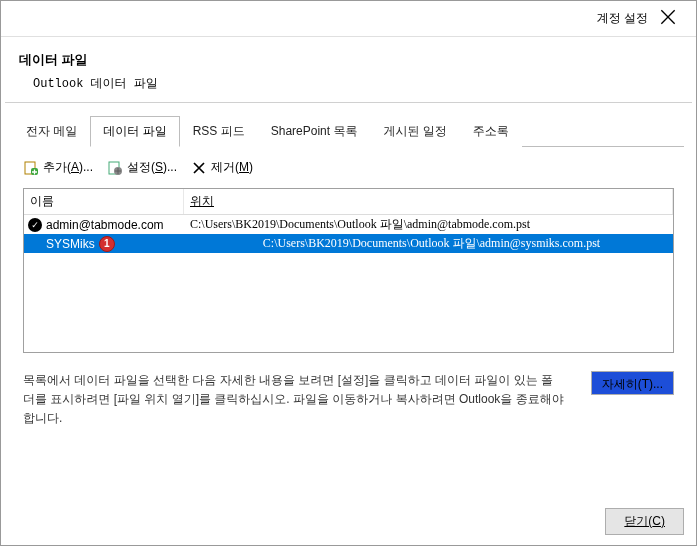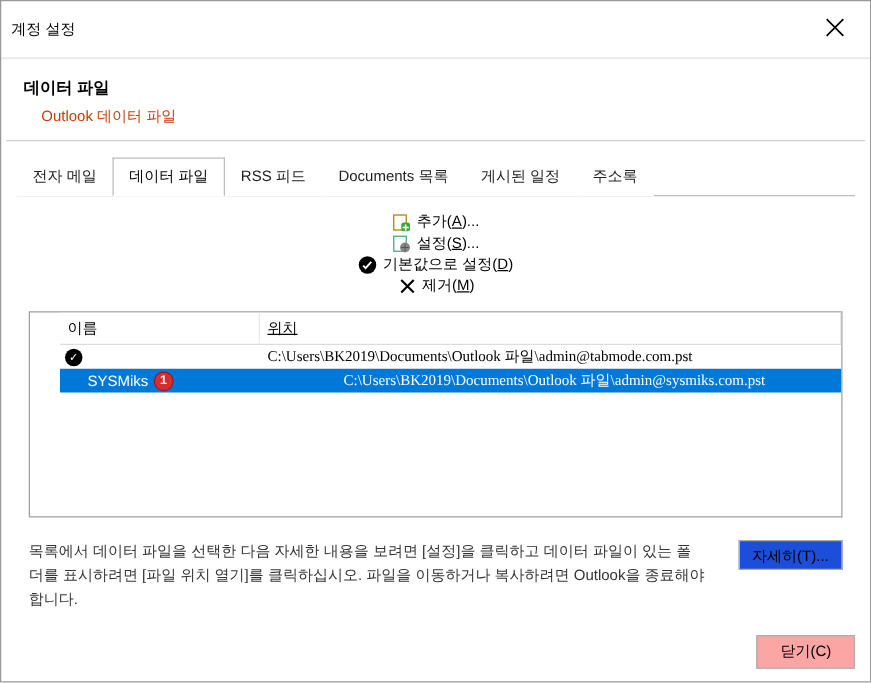--- a/index.html
+++ b/index.html
@@ -1,49 +1,49 @@
 <!DOCTYPE html>
 <html><head>
 <meta charset="utf-8">
 <style>
 * { box-sizing: border-box; margin: 0; padding: 0; font-family: "Malgun Gothic", "맑은 고딕", sans-serif; font-size: 12px; }
 body { background: #fff; width: 697px; height: 546px; border: 1px solid #999; position: relative; }
-.titlebar { display: flex; align-items: center; justify-content: space-between; height: 46px; padding: 0 8px; border-bottom: 1px solid #e0e0e0; }
+.titlebar { display: flex; align-items: center; justify-content: flex-end; height: 36px; padding: 0 8px; border-bottom: 1px solid #e0e0e0; }
 .titlebar .title { color: #000; }
 .titlebar .close { width: 40px; height: 24px; display: flex; align-items: center; justify-content: center; cursor: pointer; }
 .header-region { padding: 14px 18px 10px 18px; }
 .header-region .h1 { font-weight: bold; font-size: 13px; }
-.header-region .sub { margin: 6px 0 0 14px; color: #c2410c; }
+.header-region .sub { margin: 6px 0 0 14px; color: #000000; font-family: Liberation Mono, monospace; }
 .divider { border: none; border-top: 1px solid #d0d0d0; margin: 0 4px; }
 .content { padding: 8px; }
 .tabs { display: flex; border-bottom: 1px solid #bdbdbd; margin: 4px 4px 0 4px; }
 .tab { padding: 6px 12px; border: 1px solid transparent; cursor: pointer; position: relative; top: 1px; background: #fff; }
 .tab.active { border: 1px solid #bdbdbd; border-bottom: 1px solid #fff; }
 .tab:not(.active) { color: #222; }
-.toolbar { display: flex; align-items: center; padding: 12px 14px; flex-direction: column; }
+.toolbar { display: flex; align-items: center; gap: 14px; padding: 12px 14px; }
 .tb-btn { display: flex; align-items: center; gap: 4px; cursor: pointer; color: #000; }
 .tb-btn .u { text-decoration: underline; }
 .icon { width: 16px; height: 16px; display: inline-flex; align-items: center; justify-content: center; }
-.listbox { border: 1px solid #a0a0a0; margin: 0 14px; height: 165px; overflow: hidden; background: #fff; padding-left: 24px; }
+.listbox { border: 1px solid #a0a0a0; margin: 0 14px; height: 165px; overflow: hidden; background: #fff; }
 .list-header { display: flex; background: #fff; border-bottom: 1px solid #dcdcdc; }
 .list-header .col { padding: 4px 6px; border-right: 1px solid #e8e8e8; }
 .col-name { width: 160px; }
 .col-loc { flex: 1; text-decoration: underline; }
 .list-body { }
 .row { display: flex; align-items: center; height: 19px; }
 .row .cell-name { width: 160px; display: flex; align-items: center; padding-left: 4px; gap: 4px; }
 .row .cell-loc { flex: 1; padding-left: 6px; font-family: Liberation Serif, serif; }
 .row.selected { background: #0078d7; color: #fff; text-align: center; }
 .check-circle { width: 14px; height: 14px; border-radius: 50%; background: #000; color: #fff; display: flex; align-items: center; justify-content: center; font-size: 9px; }
 .red-badge { width: 16px; height: 16px; border-radius: 50%; background: #d32f2f; color: #fff; display: flex; align-items: center; justify-content: center; font-size: 10px; font-weight: bold; border: 1px solid #a01818; }
 .help-region { display: flex; padding: 18px 14px; gap: 26px; }
 .help-text { flex: 1; line-height: 1.6; color: #333; }
 .detail-btn { border: 1px solid #adadad; background: #1d4ed8; padding: 4px 10px; cursor: pointer; height: 24px; }
 .footer { position: absolute; bottom: 10px; right: 12px; }
-.close-btn { border: 1px solid #adadad; background: #fca5a5; padding: 4px 18px; cursor: pointer; }
+.close-btn { border: 1px solid #adadad; background: #e5e5e5; padding: 4px 18px; cursor: pointer; text-decoration: underline; }
 svg { width: 16px; height: 16px; }
 </style>
 </head>
 <body>
 
 <div class="titlebar">
   <span class="title">계정 설정</span>
   <div class="close">
     <span>
       <svg viewBox="0 0 12 12">
@@ -57,21 +57,21 @@
   <div class="h1">데이터 파일</div>
   <div class="sub">Outlook 데이터 파일</div>
 </div>
 <hr class="divider">
 
 <div class="content">
   <div class="tabs">
     <div class="tab"><span>전자 메일</span></div>
     <div class="tab active"><span>데이터 파일</span></div>
     <div class="tab"><span>RSS 피드</span></div>
-    <div class="tab"><span>Documents 목록</span></div>
+    <div class="tab"><span>SharePoint 목록</span></div>
     <div class="tab"><span>게시된 일정</span></div>
     <div class="tab"><span>주소록</span></div>
   </div>
 
   <div class="toolbar">
     <div class="tb-btn">
       <span class="icon">
           <svg viewBox="0 0 16 16">
             <rect x="2" y="2" width="10" height="12" fill="#fff" stroke="#b08000"></rect>
             <rect x="8" y="8" width="7" height="7" fill="#3ba53b" rx="2"></rect>
@@ -86,45 +86,37 @@
             <rect x="2" y="2" width="10" height="12" fill="#fff" stroke="#4a7"></rect>
             <circle cx="11" cy="11" r="4" fill="#888"></circle>
             <path d="M11 8 v6 M8 11 h6" stroke="#555" stroke-width="0.8"></path>
           </svg>
         </span>
       <span><span>설정(</span><span class="u">S</span><span>)...</span></span>
     </div>
     <div class="tb-btn">
       <span class="icon">
           <svg viewBox="0 0 16 16">
-            <circle cx="8" cy="8" r="7" fill="#000"></circle>
-            <path d="M4.5 8.5 l2 2 l4.5 -5" stroke="#fff" stroke-width="1.6" fill="none"></path>
-          </svg>
-        </span>
-      <span><span>기본값으로 설정(</span><span class="u">D</span><span>)</span></span>
-    </div>
-    <div class="tb-btn">
-      <span class="icon">
-          <svg viewBox="0 0 16 16">
             <path d="M3 3 L13 13 M13 3 L3 13" stroke="#000" stroke-width="1.7"></path>
           </svg>
         </span>
       <span><span>제거(</span><span class="u">M</span><span>)</span></span>
     </div>
   </div>
 
   <div class="listbox">
     <div class="list-header">
       <div class="col col-name">이름</div>
       <div class="col col-loc">위치</div>
     </div>
     <div class="list-body" id="list-body">
         <div class="row">
           <div class="cell-name">
             <span class="check-circle">✓</span>
+            <span>admin@tabmode.com</span>
           </div>
           <div class="cell-loc">C:\Users\BK2019\Documents\Outlook 파일\admin@tabmode.com.pst</div>
         </div>
         <div class="row selected">
           <div class="cell-name">
             <span style="width: 14px; display: inline-block;"></span>
             <span>SYSMiks</span>
             <span class="red-badge">1</span>
           </div>
           <div class="cell-loc">C:\Users\BK2019\Documents\Outlook 파일\admin@sysmiks.com.pst</div>

